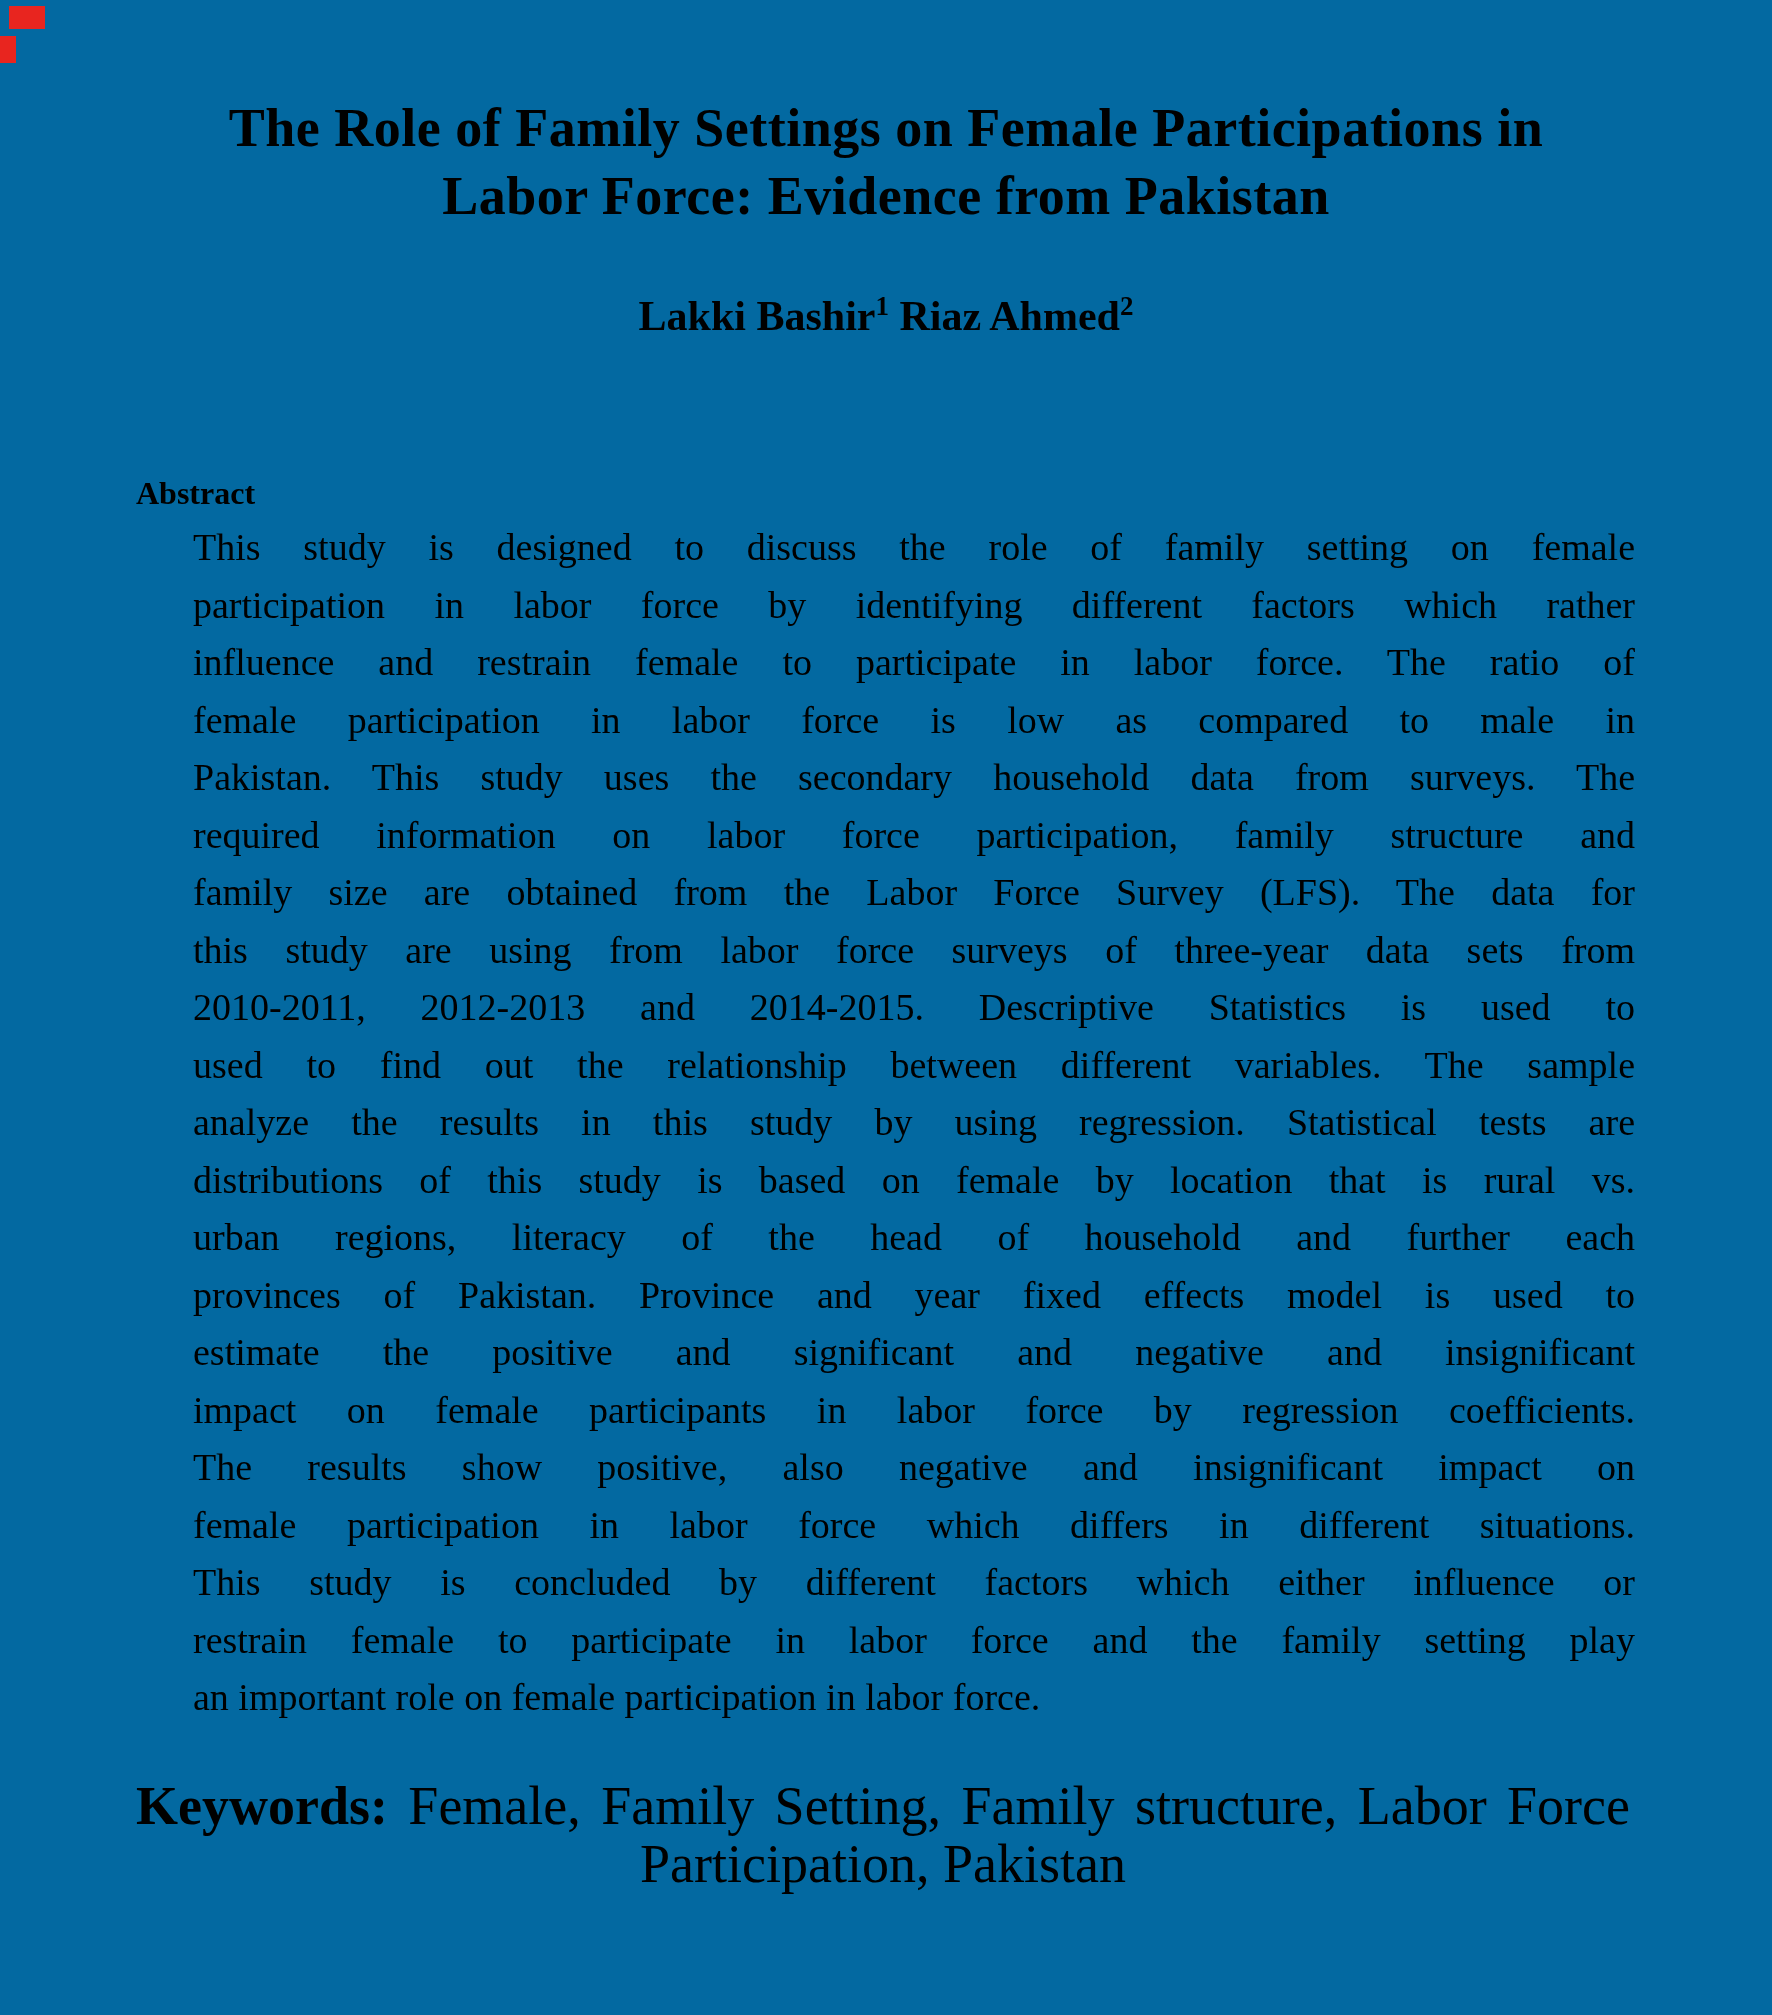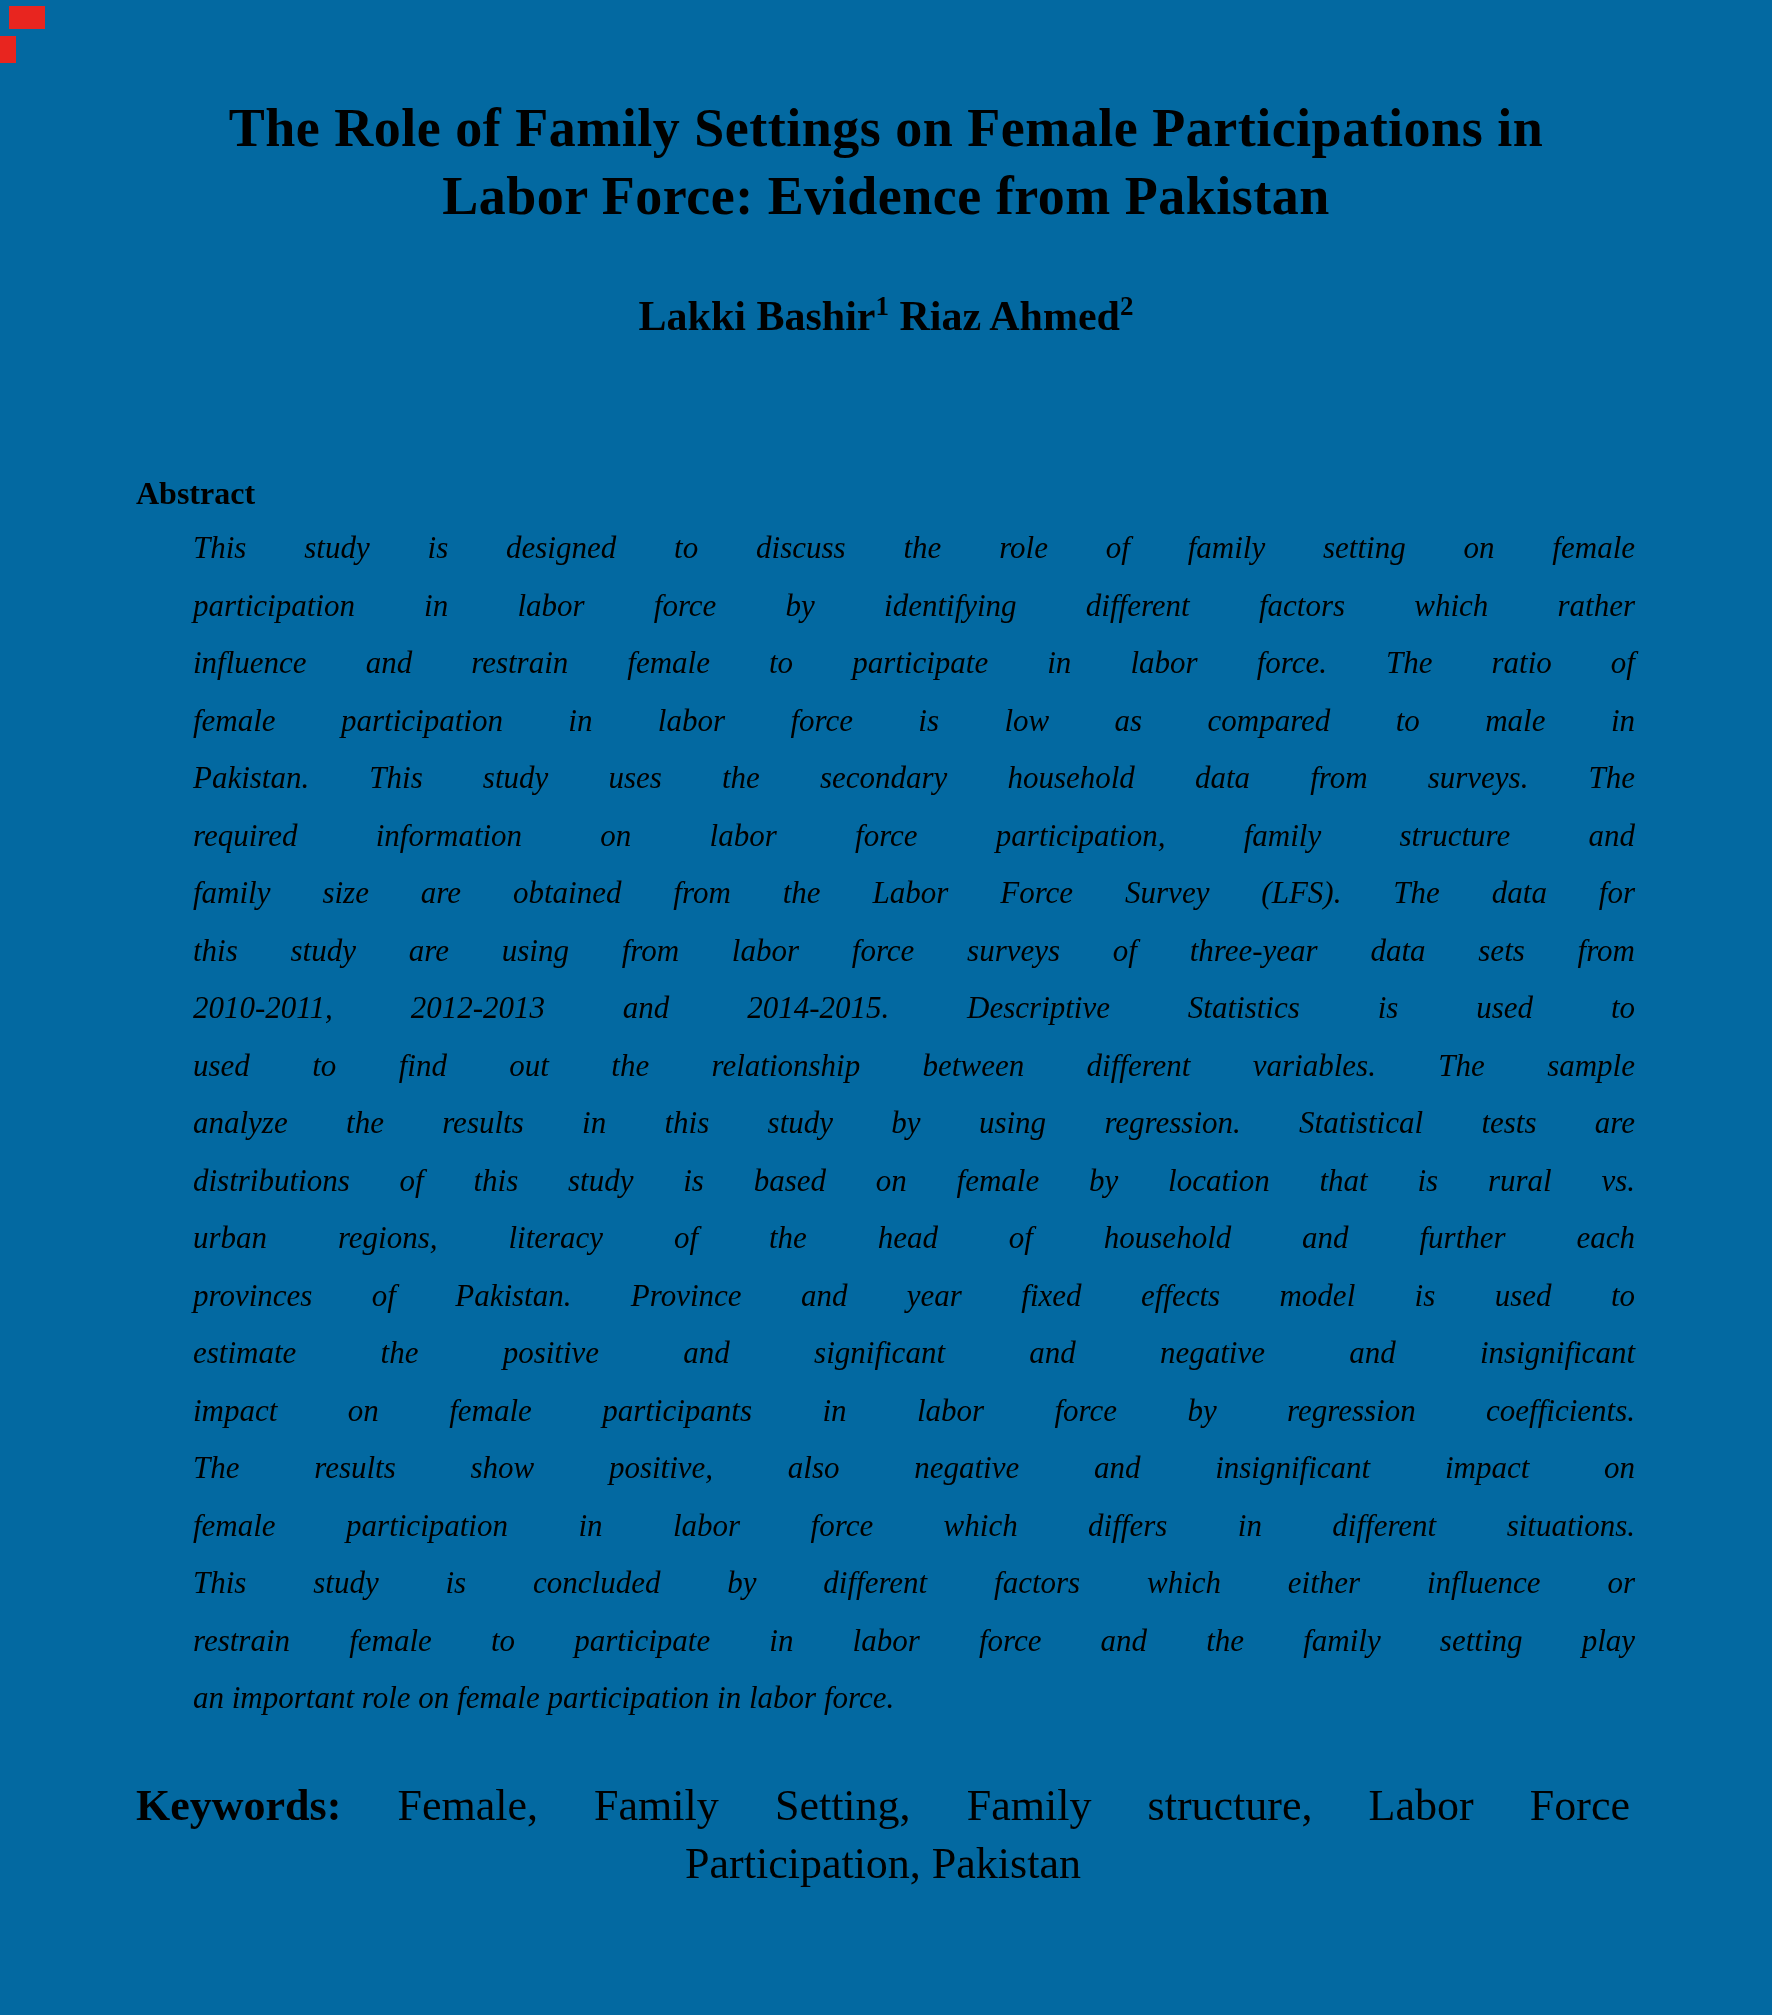--- a/index.html
+++ b/index.html
@@ -55,38 +55,37 @@
     top: 468px;
     font-weight: bold;
     font-size: 32px;
     line-height: 50px;
   }
   .abstract-body {
     position: absolute;
     left: 193px;
     top: 519px;
     width: 1442px;
-    font-style: italic;
-    font-size: 31px;
+    font-size: 38px;
     line-height: 57.5px;
   }
   .abs-line {
     text-align: justify;
     text-align-last: justify;
   }
   .abs-line.last {
     text-align: left;
     text-align-last: left;
   }
   .keywords-block {
     position: absolute;
     left: 136px;
     top: 1777px;
     width: 1494px;
-    font-size: 44px;
+    font-size: 54px;
     line-height: 58px;
   }
   .kw-line1 {
     text-align: justify;
     text-align-last: justify;
   }
   .kw-line1 .kw-label { font-weight: bold; }
   .kw-line2 { text-align: center; }
 </style>
 </head>

